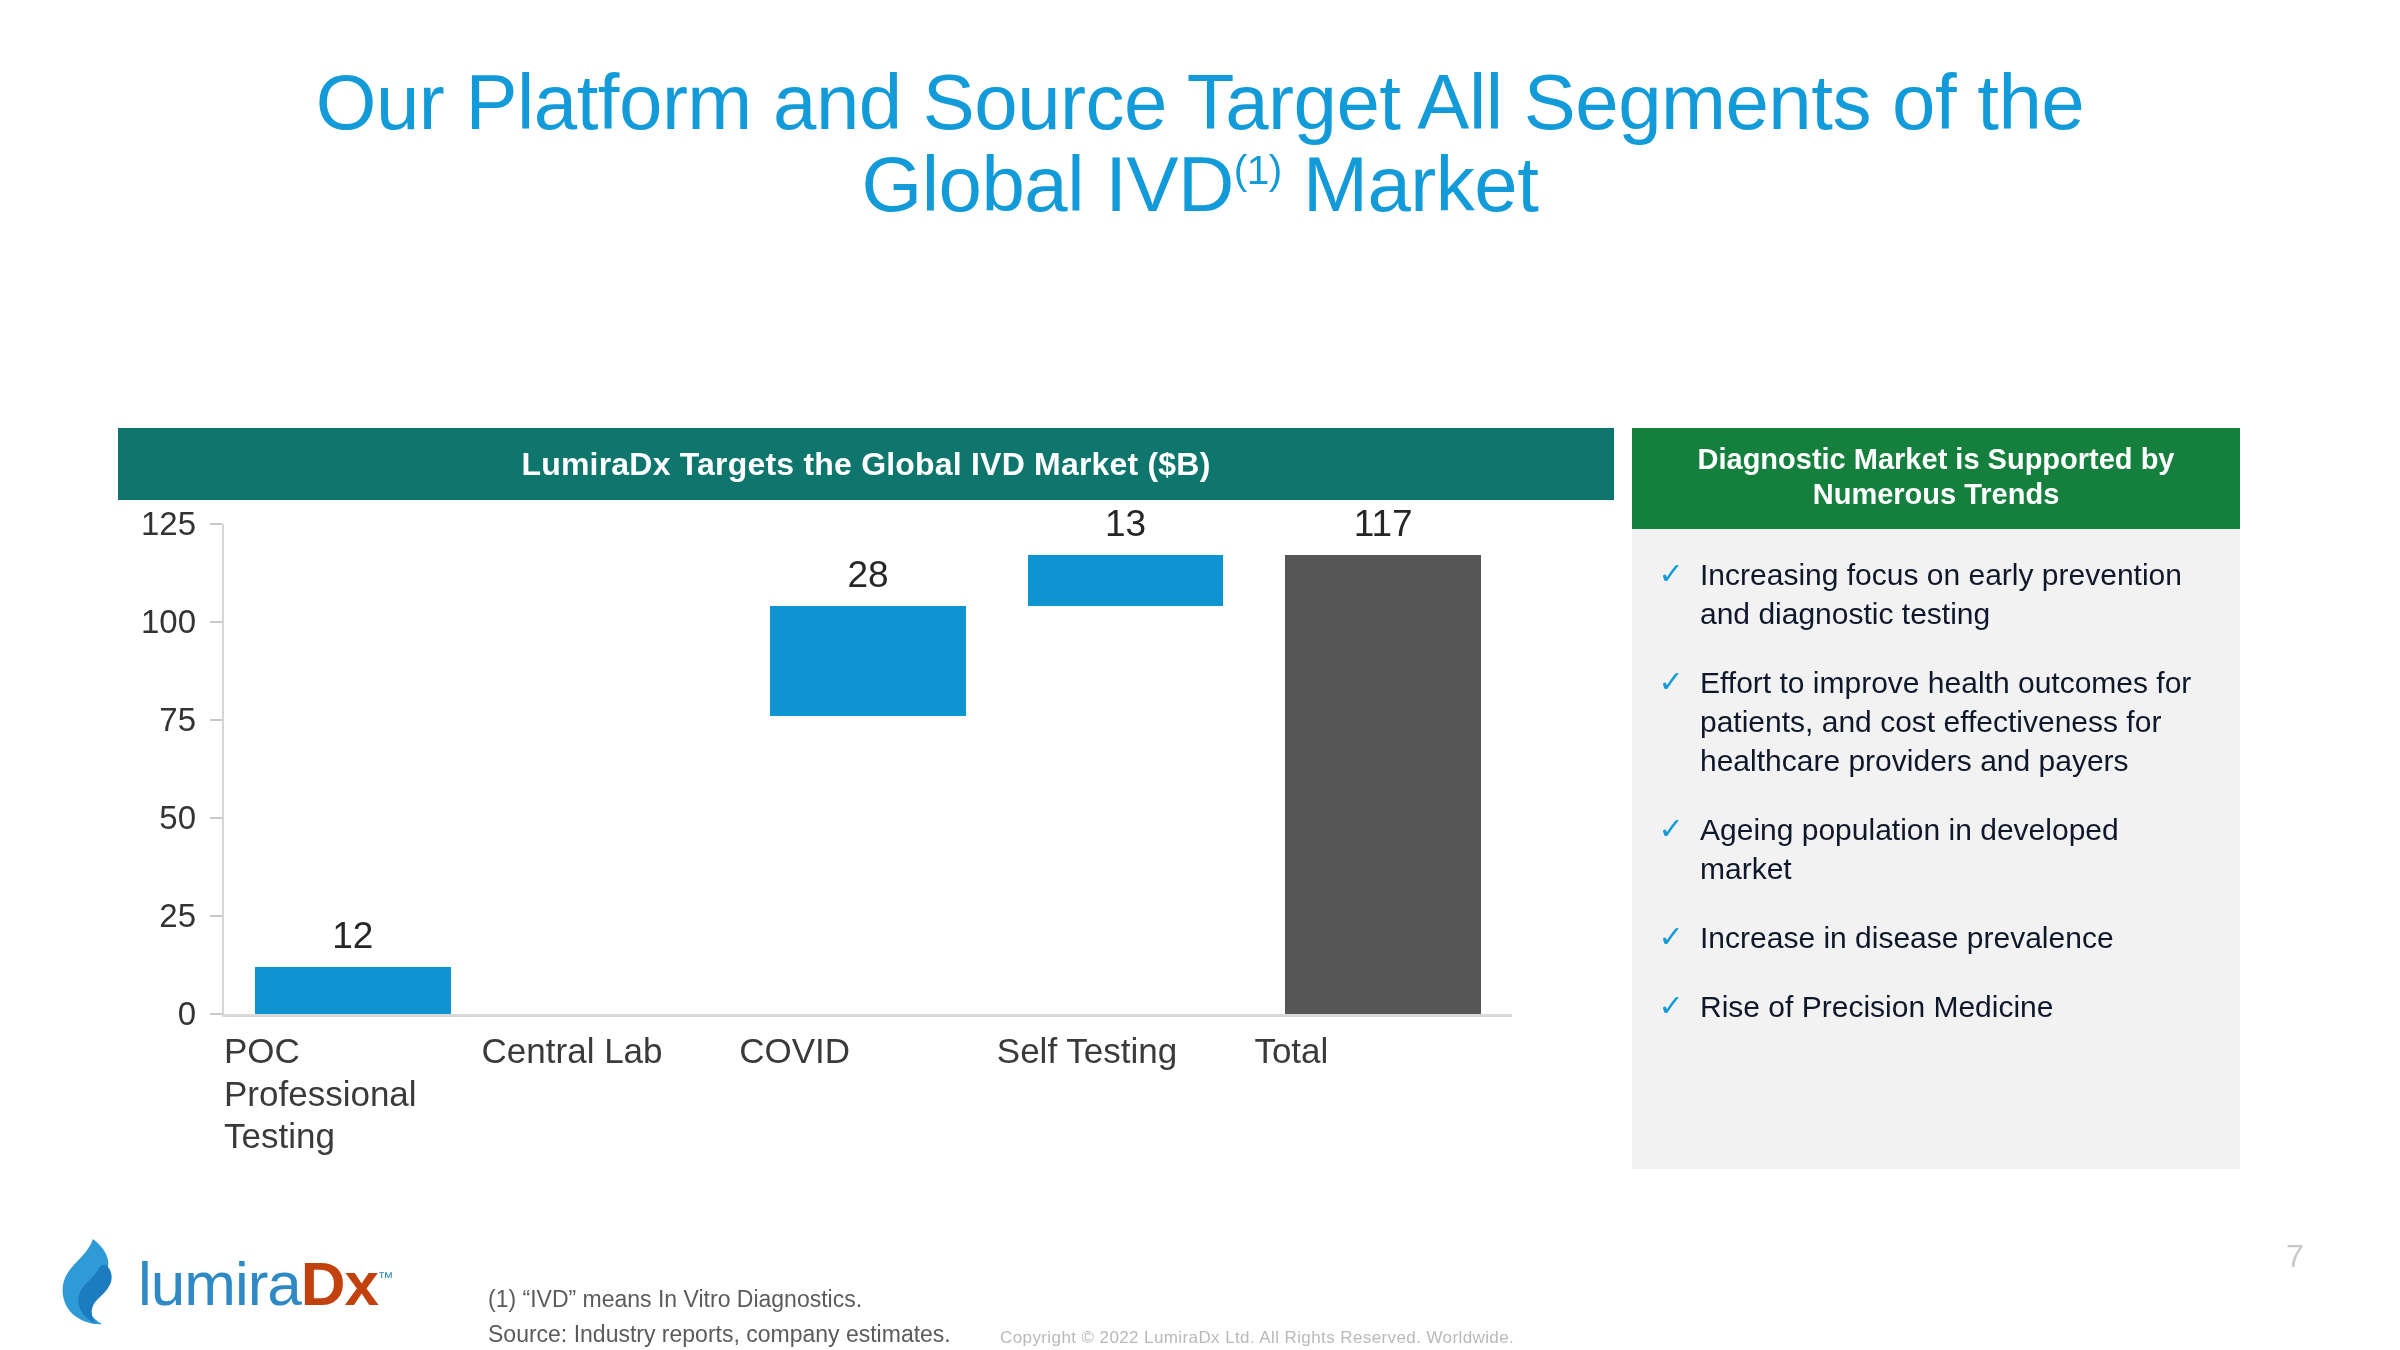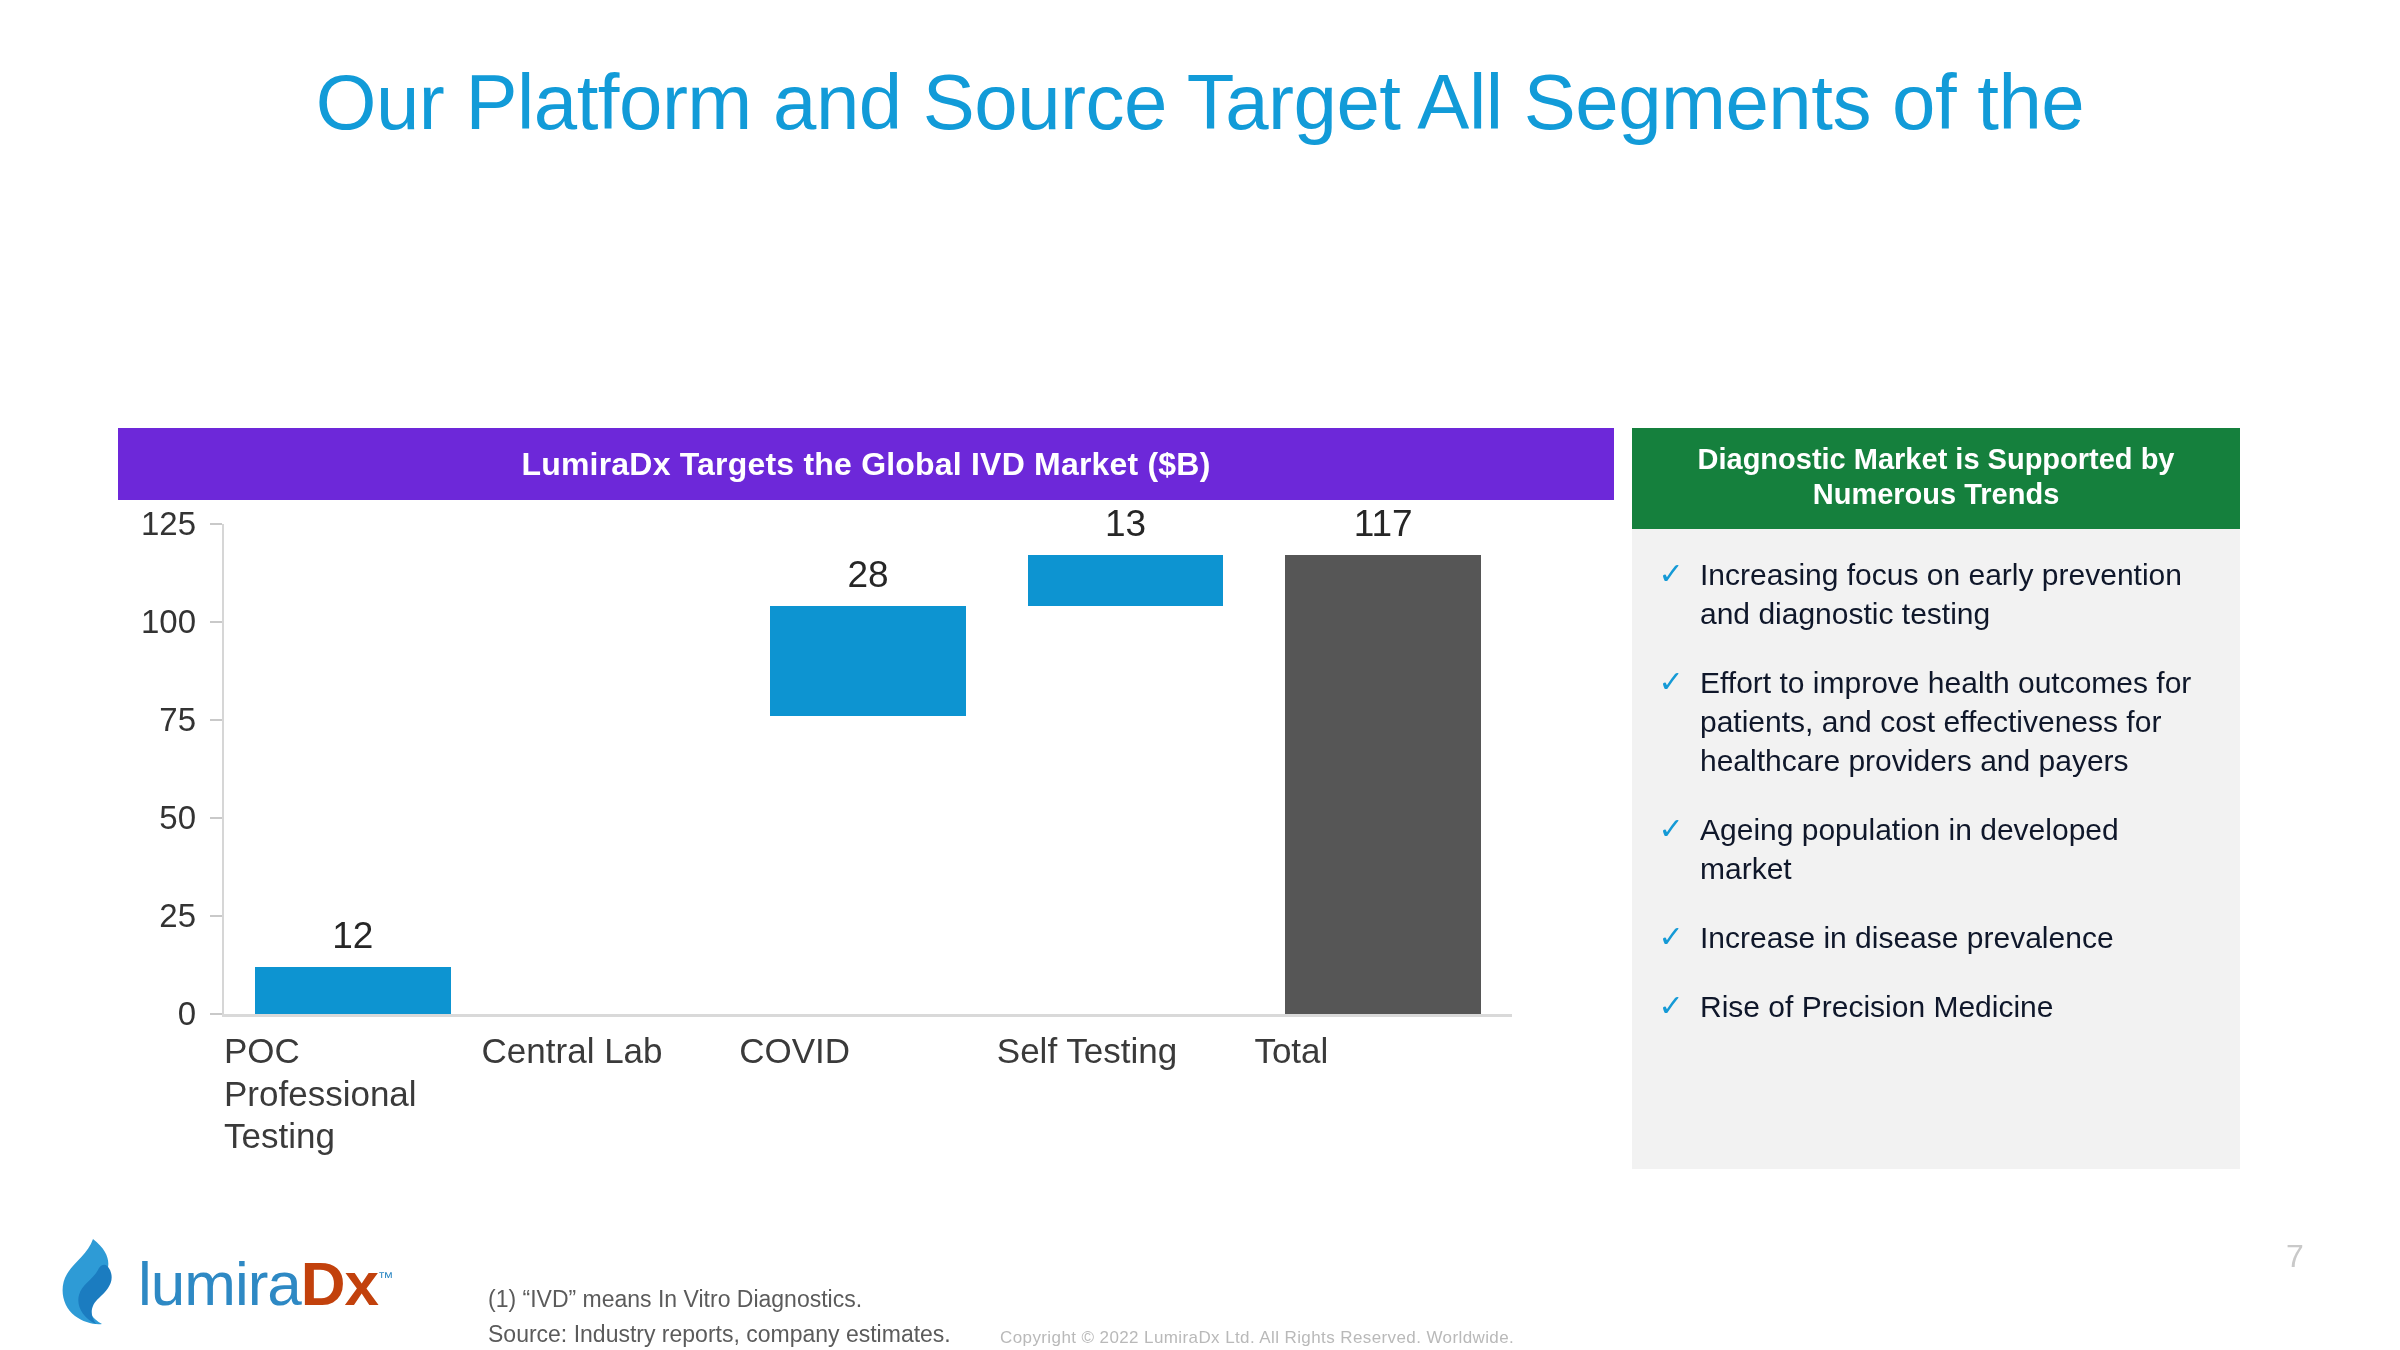--- a/index.html
+++ b/index.html
@@ -39,21 +39,21 @@
   .chart-card {
     position: absolute;
     left: 118px;
     top: 428px;
     width: 1496px;
     height: 740px;
   }
   .chart-header {
     width: 100%;
     height: 72px;
-    background: #6d28d9;
+    background: #0f766e;
     color: #ffffff;
     font-size: 32px;
     font-weight: bold;
     display: flex;
     align-items: center;
     justify-content: center;
     letter-spacing: 0.2px;
     box-sizing: border-box;
   }
 
@@ -238,20 +238,23 @@
     top: 1238px;
     font-size: 32px;
     color: #c9c9c9;
   }
 </style>
 </head>
 <body>
 
 <div class="slide-title">
   <div>Our Platform and Source Target All Segments of the</div>
+  <div>
+    <span>Global IVD</span><sup>(1)</sup><span> Market</span>
+  </div>
 </div>
 
 <div class="chart-card">
 
   <div class="chart-header">
     <span>LumiraDx Targets the Global IVD Market ($B)</span>
   </div>
 
   <div class="plot-wrap">
     <div class="y-axis" id="y-axis">

